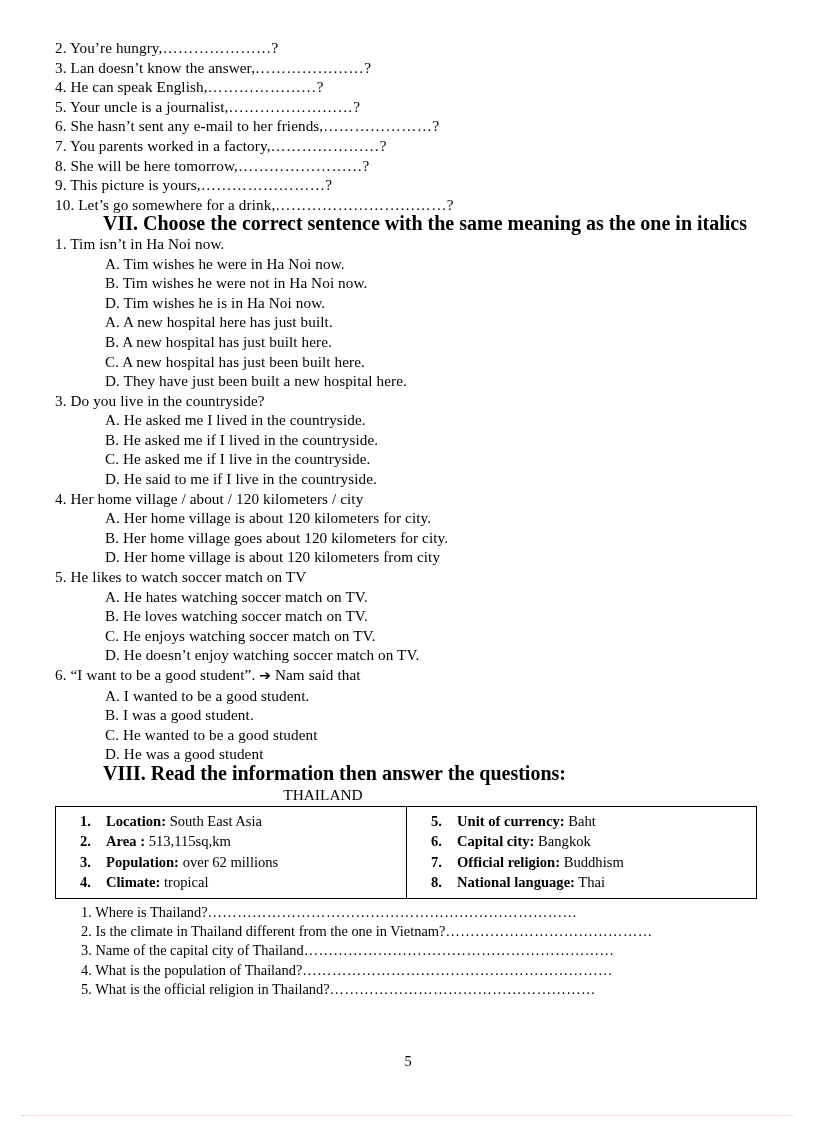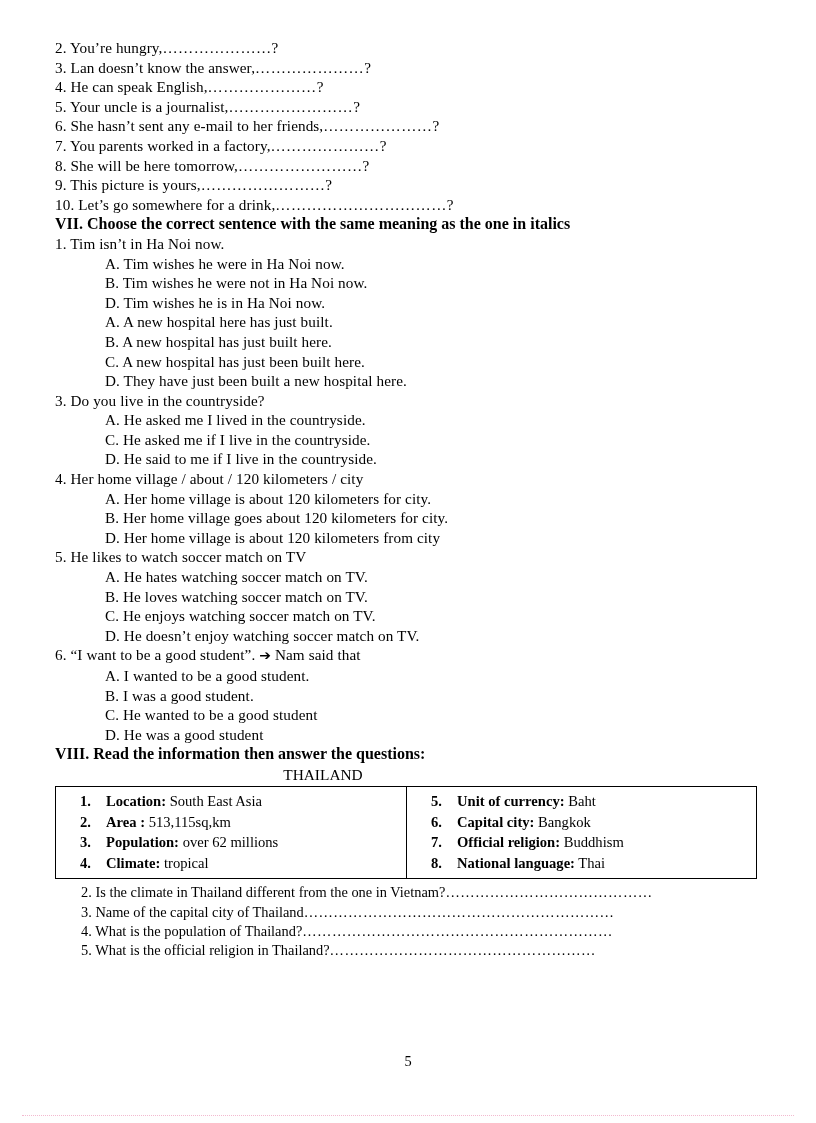--- a/index.html
+++ b/index.html
@@ -28,23 +28,24 @@
   .line {
     font-size: 15.2px;
     line-height: 19.6px;
     white-space: nowrap;
     letter-spacing: 0.1px;
   }
   .q-line { padding-left: 0; }
   .opt-line { padding-left: 50px; }
   .sec-head {
     font-weight: bold;
-    font-size: 16px;
+    font-size: 20px;
     line-height: 19.6px;
     white-space: nowrap;
+    margin-left: 48px;
   }
   .dots {
     letter-spacing: 0.4px;
   }
   .center-title {
     text-align: center;
     font-size: 15.4px;
     line-height: 19px;
     font-weight: normal;
     padding-right: 170px;
@@ -127,20 +128,21 @@
       <div class="line q-line"><span>1. </span><span>Tim isn’t in Ha Noi now.</span></div>
       <div class="line opt-line">A. Tim wishes he were in Ha Noi now.</div>
       <div class="line opt-line">B. Tim wishes he were not in Ha Noi now.</div>
       <div class="line opt-line">D. Tim wishes he is in Ha Noi now.</div>
       <div class="line opt-line">A. A new hospital here has just built.</div>
       <div class="line opt-line">B. A new hospital has just built here.</div>
       <div class="line opt-line">C. A new hospital has just been built here.</div>
       <div class="line opt-line">D. They have just been built a new hospital here.</div>
       <div class="line q-line"><span>3. </span><span>Do you live in the countryside?</span></div>
       <div class="line opt-line">A. He asked me I lived in the countryside.</div>
+      <div class="line opt-line">B. He asked me if I lived in the countryside.</div>
       <div class="line opt-line">C. He asked me if I live in the countryside.</div>
       <div class="line opt-line">D. He said to me if I live in the countryside.</div>
       <div class="line q-line"><span>4. </span><span>Her home village  / about / 120 kilometers  / city</span></div>
       <div class="line opt-line">A. Her home village is about 120 kilometers for city.</div>
       <div class="line opt-line">B. Her home village goes about 120 kilometers for city.</div>
       <div class="line opt-line">D. Her home village is about 120 kilometers from city</div>
       <div class="line q-line"><span>5. </span><span>He likes to watch soccer match on TV</span></div>
       <div class="line opt-line">A. He hates watching soccer match on TV.</div>
       <div class="line opt-line">B. He loves watching soccer match on TV.</div>
       <div class="line opt-line">C. He enjoys watching soccer match on TV.</div>
@@ -172,20 +174,21 @@
               <div class="fact-row"><span class="fact-num">6.</span><span class="fact-label">Capital city:</span><span class="fact-value"> Bangkok</span></div>
               <div class="fact-row"><span class="fact-num">7.</span><span class="fact-label">Official religion:</span><span class="fact-value"> Buddhism</span></div>
               <div class="fact-row"><span class="fact-num">8.</span><span class="fact-label">National language:</span><span class="fact-value"> Thai</span></div>
             </div>
       </td>
     </tr>
   </tbody>
     </table>
 
   <div class="ansq-wrap" id="secviii-q">
+      <div class="ansq"><span>1. </span><span>Where is Thailand?</span><span class="dots">…………………………………………………………………</span></div>
       <div class="ansq"><span>2. </span><span>Is the climate in Thailand different from the one in Vietnam?</span><span class="dots">……………………………………</span></div>
       <div class="ansq"><span>3. </span><span>Name of the capital city of Thailand</span><span class="dots">………………………………………………………</span></div>
       <div class="ansq"><span>4. </span><span>What is the population of Thailand?</span><span class="dots">………………………………………………………</span></div>
       <div class="ansq"><span>5. </span><span>What is the official religion in Thailand?</span><span class="dots">………………………………………………</span></div>
     </div>
 
 </div>
 
 <div class="pagenum">5</div>
 <div class="footer-rule"></div>

